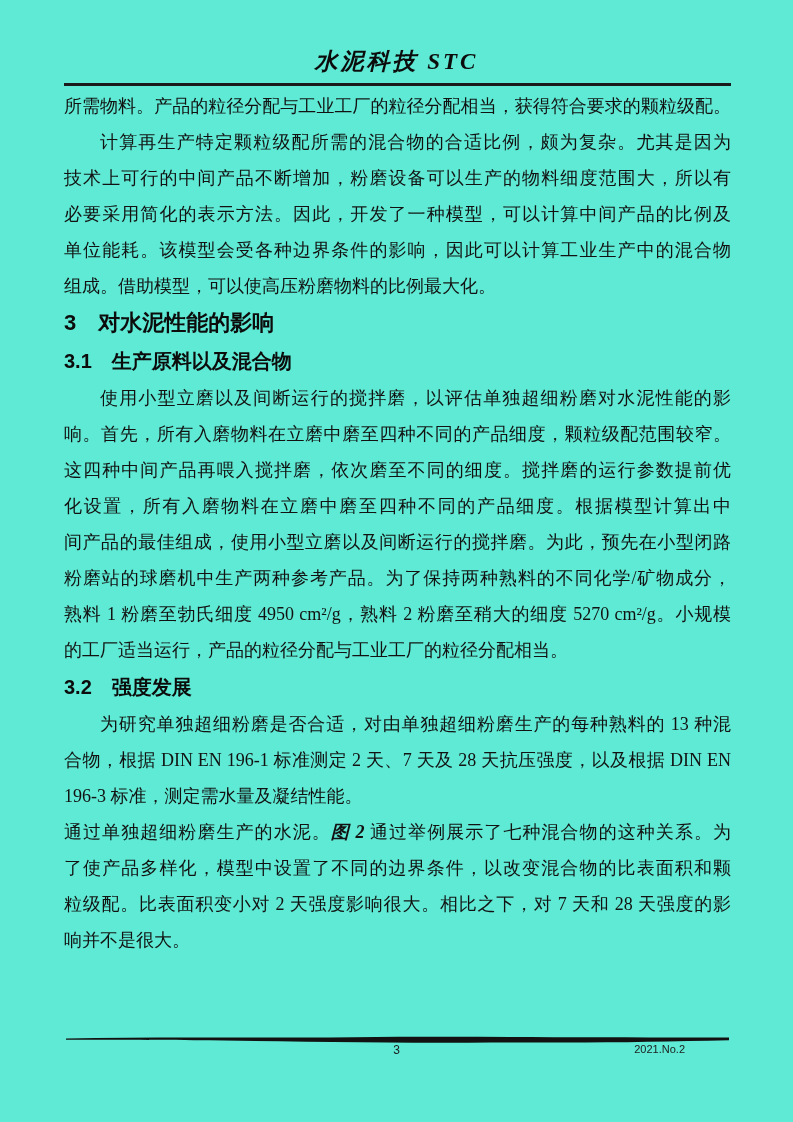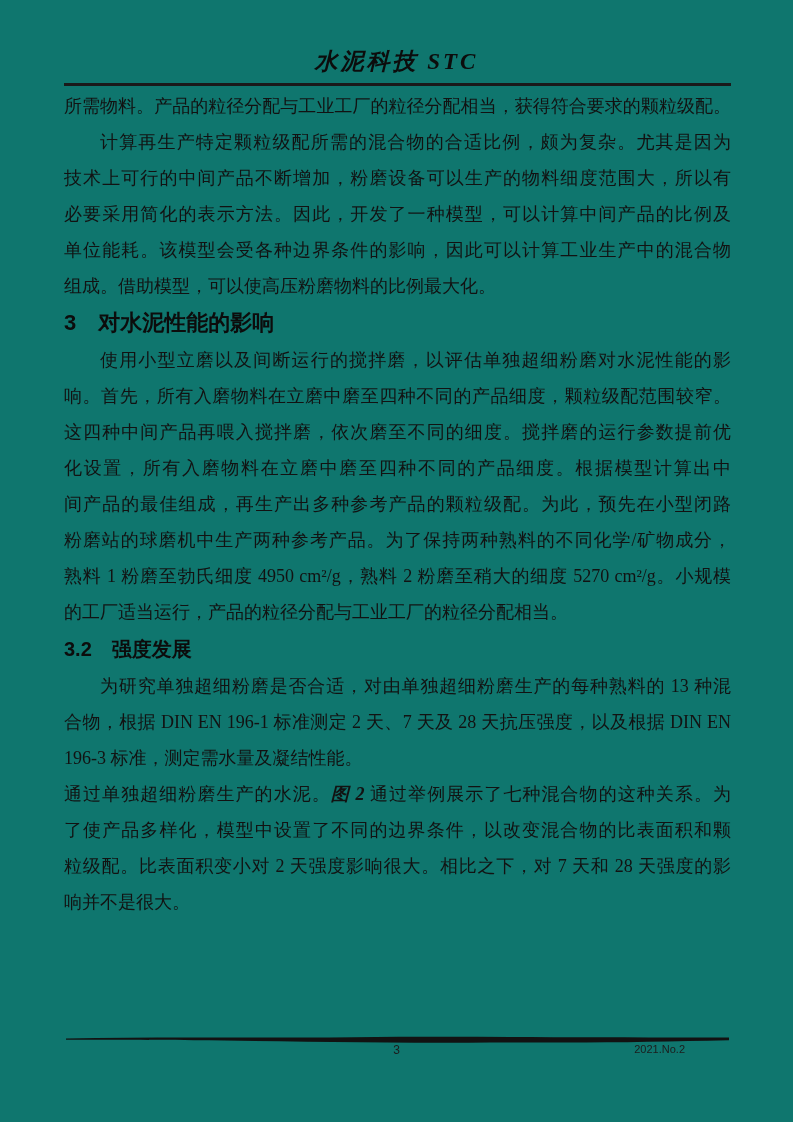--- a/index.html
+++ b/index.html
@@ -4,21 +4,21 @@
 <style>
   html, body {
     margin: 0;
     padding: 0;
     background: #ffffff;
   }
   .page {
     position: relative;
     width: 793px;
     height: 1122px;
-    background: #0f766e;
+    background: #5eead4;
     overflow: hidden;
     font-family: "Liberation Serif", "DejaVu Serif", serif;
     color: #111111;
   }
   
   .doc-header {
     position: absolute;
     top: 46px;
     left: 0;
     width: 793px;
@@ -121,25 +121,26 @@
   <div class="header-rule"></div>
 
   <div class="doc-body" id="doc-body">
       <div class="body-line">所需物料。产品的粒径分配与工业工厂的粒径分配相当，获得符合要求的颗粒级配。</div>
       <div class="body-line indent">计算再生产特定颗粒级配所需的混合物的合适比例，颇为复杂。尤其是因为</div>
       <div class="body-line">技术上可行的中间产品不断增加，粉磨设备可以生产的物料细度范围大，所以有</div>
       <div class="body-line">必要采用简化的表示方法。因此，开发了一种模型，可以计算中间产品的比例及</div>
       <div class="body-line">单位能耗。该模型会受各种边界条件的影响，因此可以计算工业生产中的混合物</div>
       <div class="body-line no-stretch">组成。借助模型，可以使高压粉磨物料的比例最大化。</div>
       <div class="heading1">3　对水泥性能的影响</div>
+      <div class="heading2">3.1　生产原料以及混合物</div>
       <div class="body-line indent">使用小型立磨以及间断运行的搅拌磨，以评估单独超细粉磨对水泥性能的影</div>
       <div class="body-line">响。首先，所有入磨物料在立磨中磨至四种不同的产品细度，颗粒级配范围较窄。</div>
       <div class="body-line">这四种中间产品再喂入搅拌磨，依次磨至不同的细度。搅拌磨的运行参数提前优</div>
       <div class="body-line">化设置，所有入磨物料在立磨中磨至四种不同的产品细度。根据模型计算出中</div>
-      <div class="body-line">间产品的最佳组成，再生产出多种参考产品的颗粒级配。为此，预先在小型闭路</div>
+      <div class="body-line">间产品的最佳组成，使用小型立磨以及间断运行的搅拌磨。为此，预先在小型闭路</div>
       <div class="body-line">粉磨站的球磨机中生产两种参考产品。为了保持两种熟料的不同化学/矿物成分，</div>
       <div class="body-line">熟料 1 粉磨至勃氏细度 4950 cm²/g，熟料 2 粉磨至稍大的细度 5270 cm²/g。小规模</div>
       <div class="body-line no-stretch">的工厂适当运行，产品的粒径分配与工业工厂的粒径分配相当。</div>
       <div class="heading2">3.2　强度发展</div>
       <div class="body-line indent">为研究单独超细粉磨是否合适，对由单独超细粉磨生产的每种熟料的 13 种混</div>
       <div class="body-line">合物，根据 DIN EN 196-1 标准测定 2 天、7 天及 28 天抗压强度，以及根据 DIN EN</div>
       <div class="body-line no-stretch">196-3 标准，测定需水量及凝结性能。</div>
       <div class="body-line"><span class="seg">通过单独超细粉磨生产的水泥。</span><span class="seg-bold">图 2</span><span class="seg"> 通过举例展示了七种混合物的这种关系。为</span></div>
       <div class="body-line">了使产品多样化，模型中设置了不同的边界条件，以改变混合物的比表面积和颗</div>
       <div class="body-line">粒级配。比表面积变小对 2 天强度影响很大。相比之下，对 7 天和 28 天强度的影</div>

